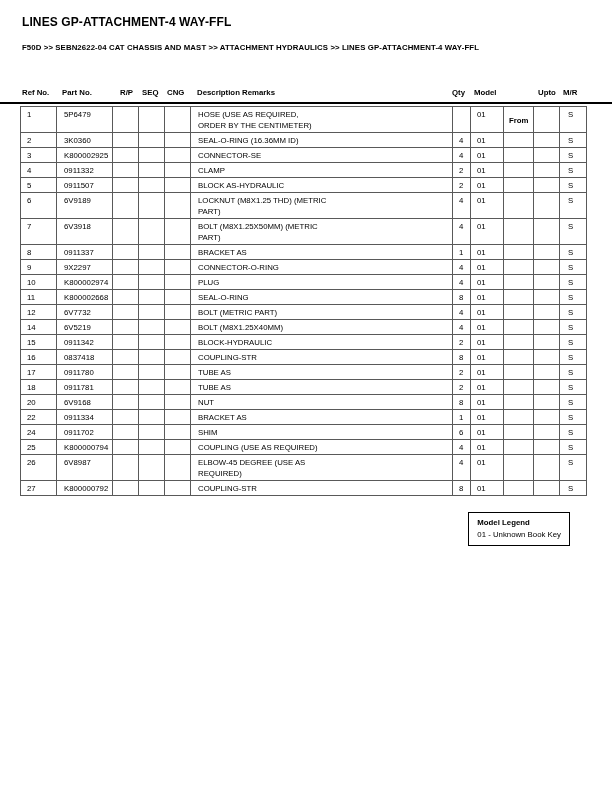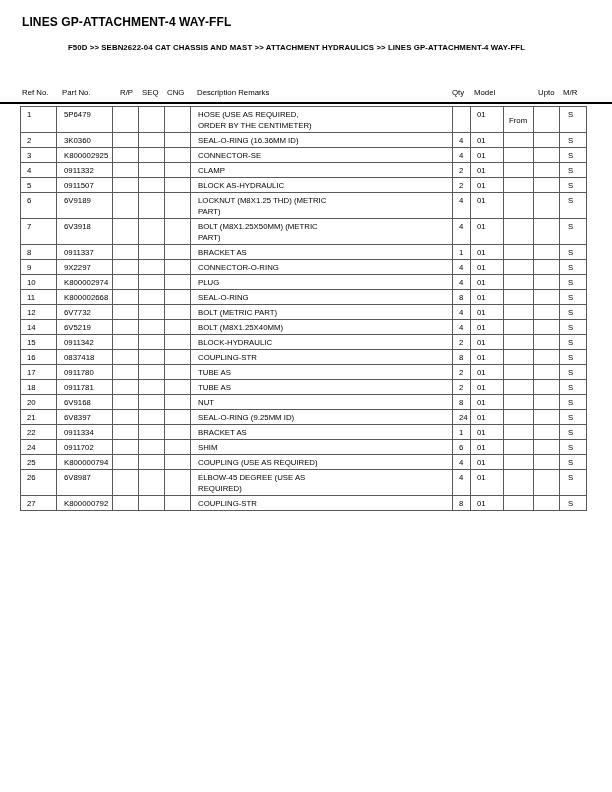--- a/index.html
+++ b/index.html
@@ -20,41 +20,40 @@
     font-weight: bold;
     letter-spacing: 0.1px;
   }
   .breadcrumb {
     position: absolute;
     left: 22px;
     top: 43px;
     font-size: 7.8px;
     font-weight: bold;
     letter-spacing: 0.1px;
-    margin-left: 46px;
   }
   .header-rule {
     position: absolute;
     left: 0;
     top: 102px;
     width: 612px;
     height: 2px;
     background: #000000;
   }
   .content {
     position: absolute;
     left: 20px;
     top: 88px;
     width: 566px;
   }
   .header-row {
     display: flex;
     height: 14px;
     font-size: 7.8px;
-    font-weight: normal;
+    font-weight: bold;
     white-space: nowrap;
   }
   .hc { flex: 0 0 auto; }
   .hc0 { width: 36px;  padding-left: 2px; }
   .hc1 { width: 56px;  padding-left: 6px; }
   .hc2 { width: 26px;  padding-left: 8px; }
   .hc3 { width: 26px;  padding-left: 4px; }
   .hc4 { width: 26px;  padding-left: 3px; }
   .hc5 { width: 262px; padding-left: 7px; }
   .hc6 { width: 18px;  }
@@ -369,33 +368,20 @@
           <td class="c-seq"></td>
           <td class="c-cng"></td>
           <td class="c-description">NUT</td>
           <td class="c-qty">8</td>
           <td class="c-model">01</td>
           <td class="c-from"></td>
           <td class="c-upto"></td>
           <td class="c-mr">S</td>
         </tr>
         <tr>
-          <td class="c-ref-no">21</td>
-          <td class="c-part-no">6V8397</td>
-          <td class="c-rp"></td>
-          <td class="c-seq"></td>
-          <td class="c-cng"></td>
-          <td class="c-description">SEAL-O-RING (9.25MM ID)</td>
-          <td class="c-qty">24</td>
-          <td class="c-model">01</td>
-          <td class="c-from"></td>
-          <td class="c-upto"></td>
-          <td class="c-mr">S</td>
-        </tr>
-        <tr>
           <td class="c-ref-no">22</td>
           <td class="c-part-no">0911334</td>
           <td class="c-rp"></td>
           <td class="c-seq"></td>
           <td class="c-cng"></td>
           <td class="c-description">BRACKET AS</td>
           <td class="c-qty">1</td>
           <td class="c-model">01</td>
           <td class="c-from"></td>
           <td class="c-upto"></td>
@@ -452,13 +438,19 @@
           <td class="c-description">COUPLING-STR</td>
           <td class="c-qty">8</td>
           <td class="c-model">01</td>
           <td class="c-from"></td>
           <td class="c-upto"></td>
           <td class="c-mr">S</td>
         </tr>
       </tbody>
   </table>
 
+  <div class="legend-wrap">
+    <div class="legend-box">
+      <div class="legend-title">Model Legend</div>
+      <div class="legend-entry">01 - Unknown Book Key</div>
+    </div>
+  </div>
 </div>
 
 </body></html>

